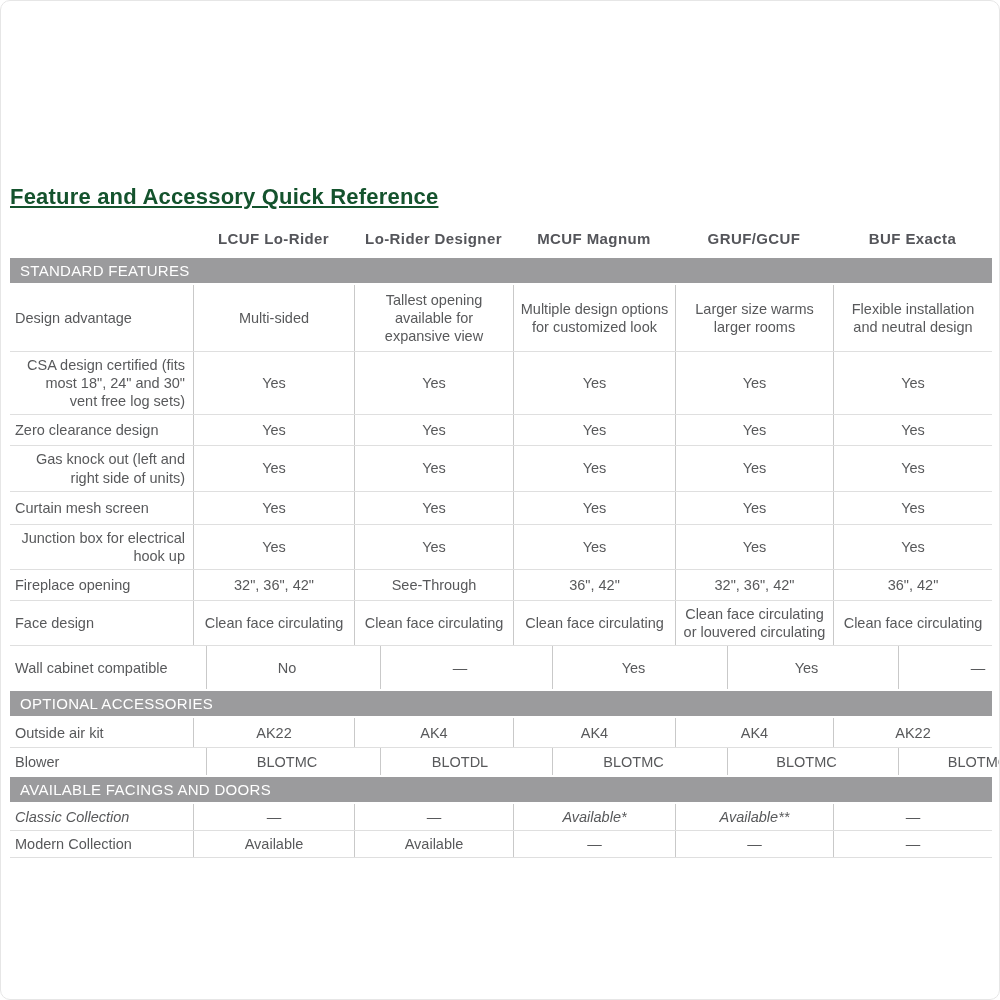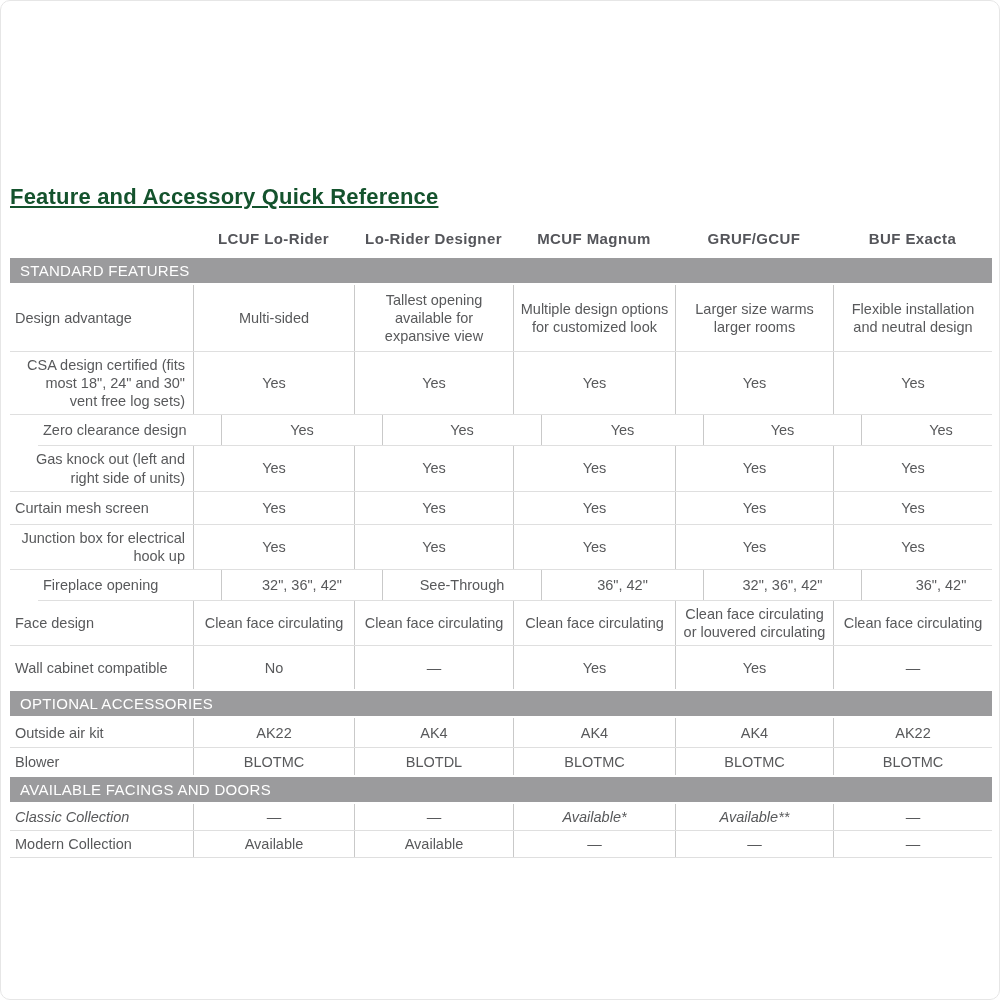--- a/index.html
+++ b/index.html
@@ -30,21 +30,21 @@
     margin: 0 0 0 0;
     letter-spacing: 0.2px;
     text-decoration: underline;
   }
   .table { margin-top: 18px; }
   .row {
     display: grid;
     grid-template-columns: 183px 161px 159px 162px 158px 159px;
     border-bottom: 1px solid #dfdfdf;
   }
-  .row.nob { border-bottom: none; }
+  .row.nob { border-bottom: none; gap: 13px; }
   .col-headers {
     border-bottom: none;
     margin-bottom: 8px;
     min-height: 22px;
   }
   .cell {
     display: flex;
     align-items: center;
     font-size: 14.5px;
     line-height: 1.25;
@@ -79,21 +79,21 @@
     padding-left: 10px;
     font-size: 15px;
     letter-spacing: 0.3px;
     margin: 2px 0;
   }
   .h66 { min-height: 66px; }
   .h60 { min-height: 60px; }
   .h43 { min-height: 43px; }
   .h41 { min-height: 41px; }
   .h32 { min-height: 32px; }
-  .h30 { min-height: 30px; margin-left: 28px; }
+  .h30 { min-height: 30px; }
   .h29 { min-height: 29px; }
   .h27 { min-height: 27px; }
   .h26 { min-height: 26px; font-style: italic; }
   .h25 { min-height: 25px; }
 </style>
 </head>
 <body>
 
 <div class="frame"></div>
 

